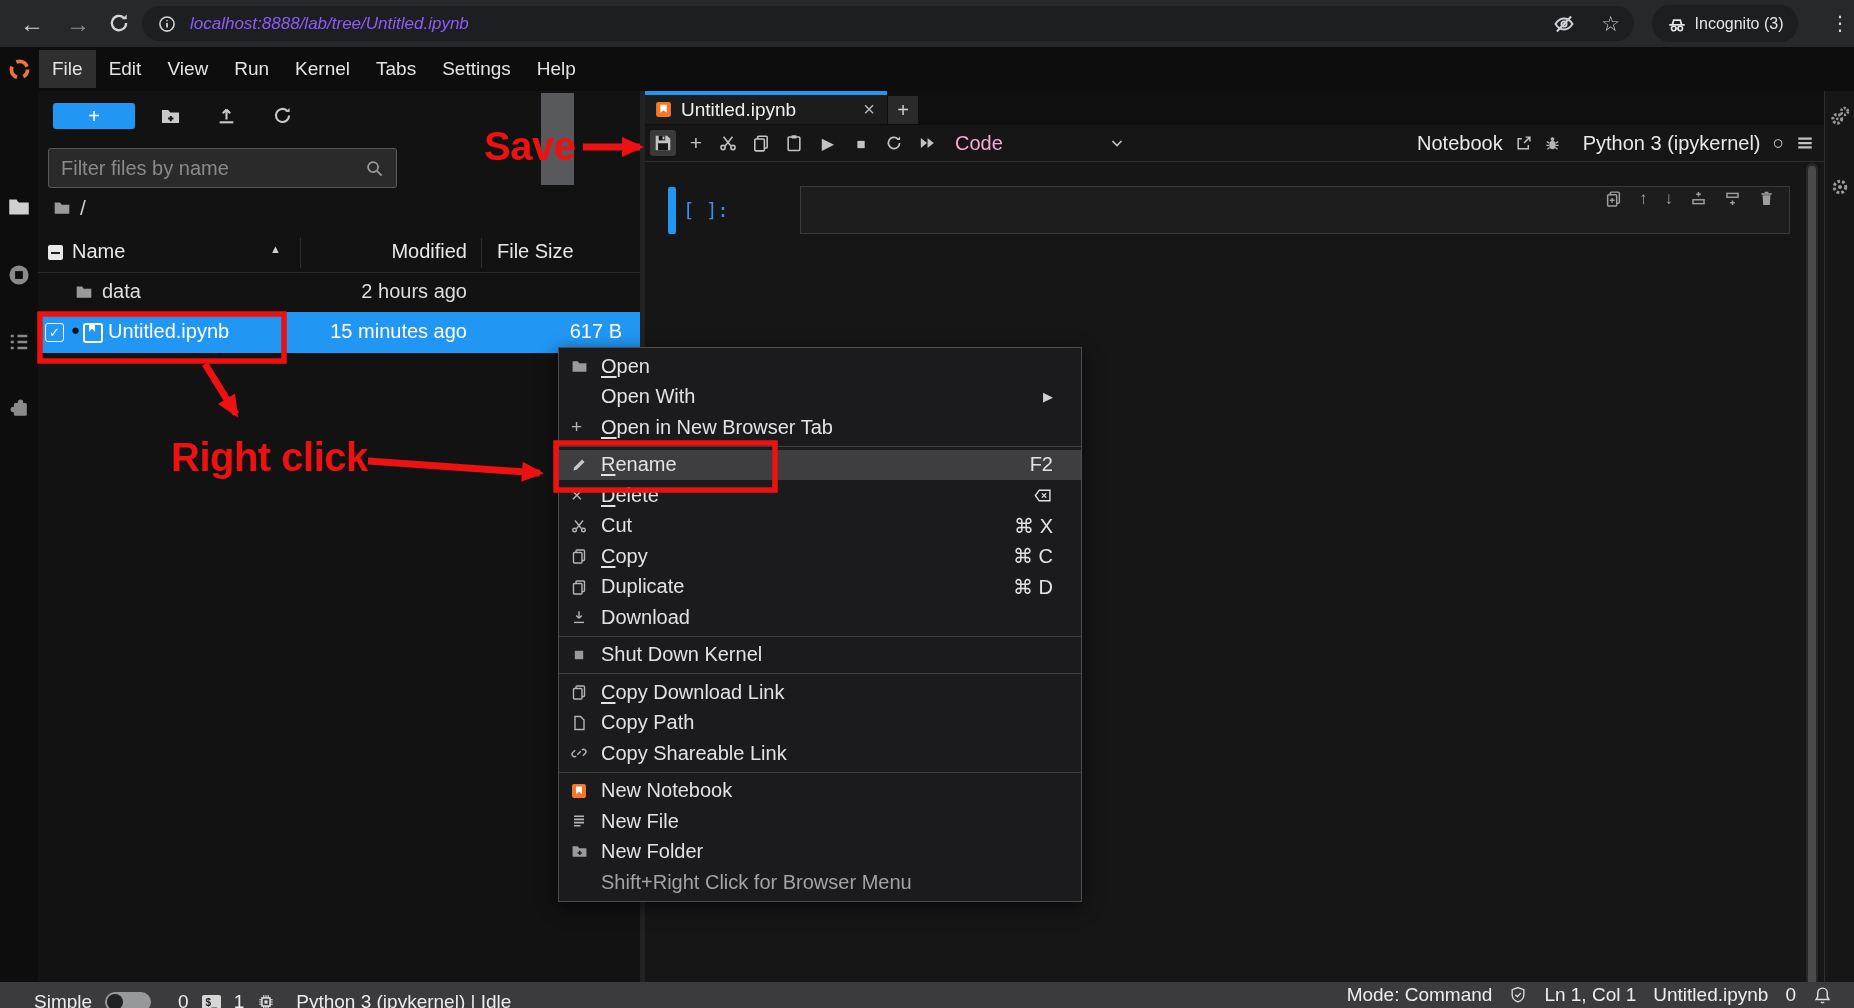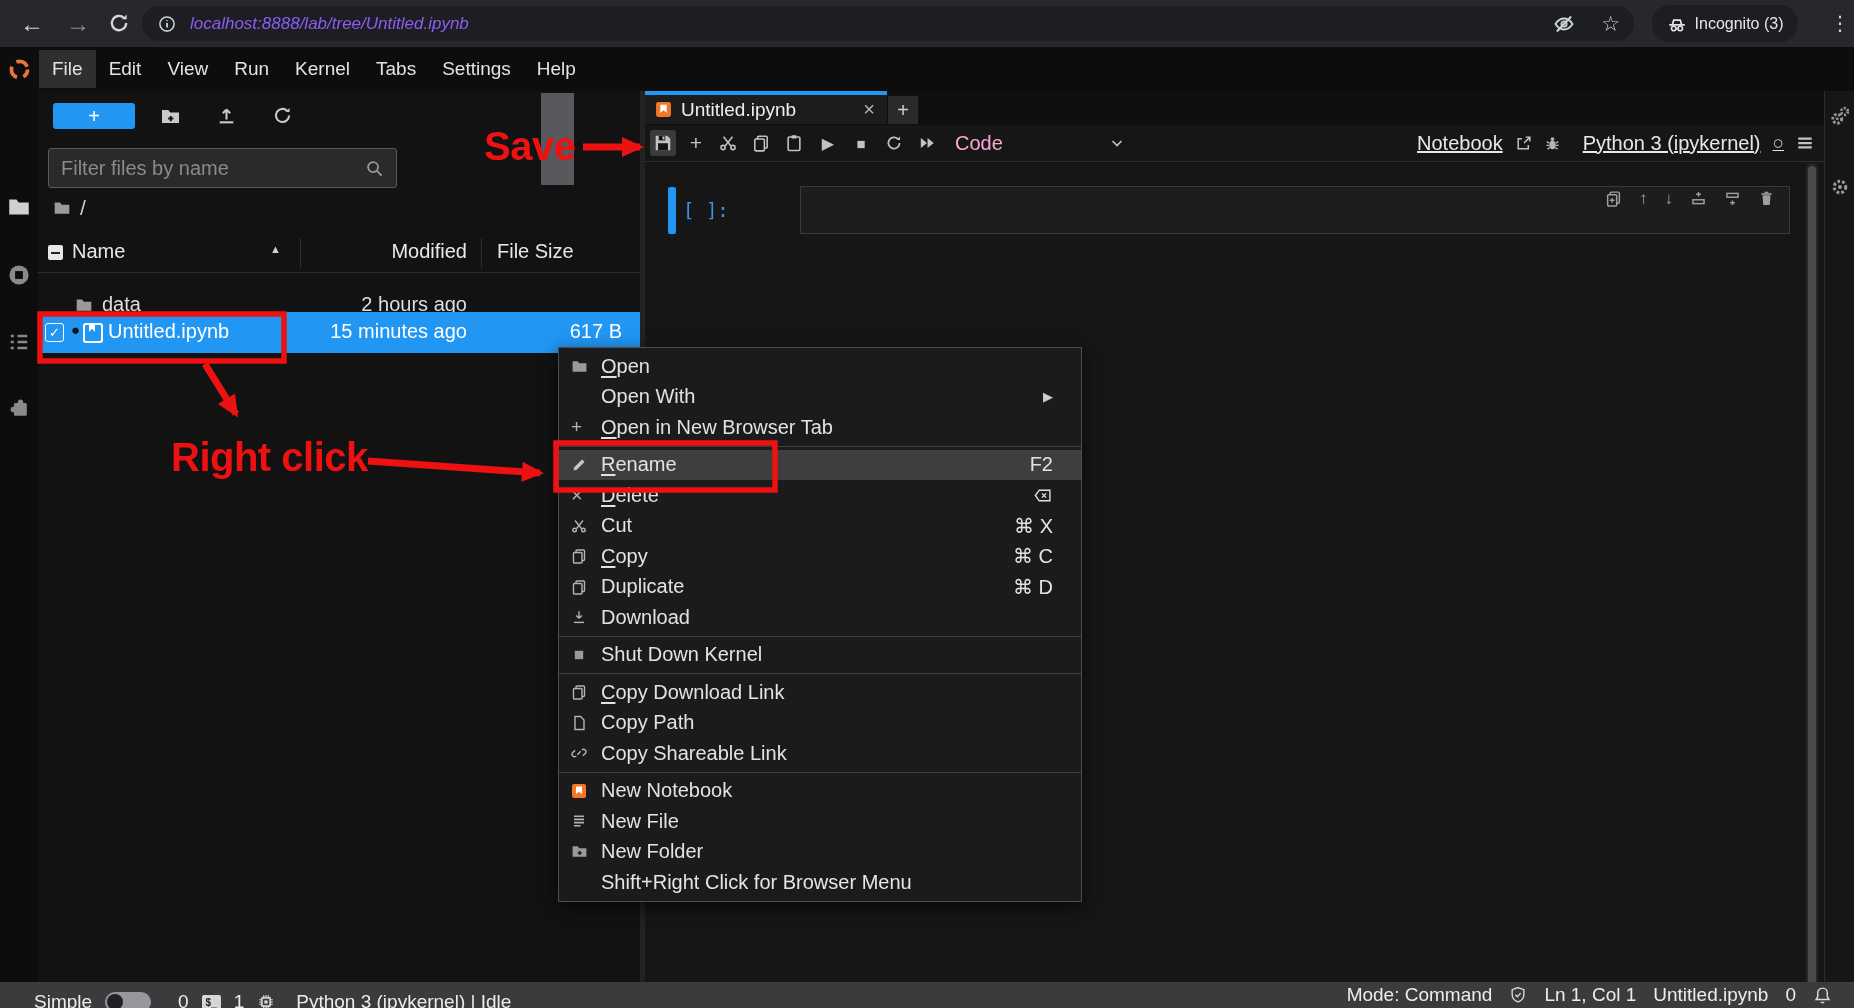--- a/index.html
+++ b/index.html
@@ -51,21 +51,21 @@
   
   #dock{left:645px;top:91px;width:1179px;height:891px;background:#161616;}
   #tabbar{left:0;top:0;width:1179px;height:34px;background:#0f0f0f;border-bottom:1px solid #2e2e2e;}
   #tab-active{left:0;top:0;width:242px;height:33px;background:#1c1c1c;border-top:4px solid #2196f3;box-sizing:border-box;gap:9px;padding-left:10px;}
   #tab-active .title{font-size:19px;color:#eee;flex:1;}
   #tab-active .close{font-size:20px;color:#b5b5b5;padding-right:12px;}
   #tab-plus{left:243px;top:5px;width:30px;height:28px;background:#2a2a2a;justify-content:center;font-size:20px;color:#cfcfcf;}
   #nbtoolbar{left:0;top:34px;width:1179px;height:36px;background:#161616;border-bottom:1px solid #2e2e2e;}
   .tbtn{position:absolute;top:5px;width:26px;height:26px;display:flex;align-items:center;justify-content:center;color:#c2c2c2;font-size:15px;}
   .tbtn.hl{background:#3a3a3a;border-radius:3px;}
-  #nb-right{right:10px;top:0;height:36px;gap:12px;font-size:20px;color:#e8e8e8;text-decoration:underline;}
+  #nb-right{right:10px;top:0;height:36px;gap:12px;font-size:20px;color:#e8e8e8;}
   
   #cell-collapser{left:23px;top:96px;width:8px;height:47px;background:#2196f3;border-radius:2px;}
   #cell-prompt{left:38px;top:108px;width:88px;text-align:left;font-family:"DejaVu Sans Mono",monospace;font-size:19px;color:#3b8eea;}
   #cell-input{left:155px;top:95px;width:990px;height:48px;background:#1d1d1d;border:1px solid #3a3a3a;box-sizing:border-box;}
   #cell-toolbar{position:absolute;right:14px;top:3px;display:flex;gap:17px;align-items:center;}
   #nb-scrollbar{left:1161px;top:72px;width:12px;height:903px;background:#262626;border-radius:6px;}
   #nb-scroll-thumb{left:1163px;top:75px;width:8px;height:895px;background:#4a4a4a;border-radius:4px;}
 
   
   #rightstrip{left:1824px;top:91px;width:30px;height:891px;background:#161616;border-left:1px solid #2e2e2e;}
@@ -77,21 +77,21 @@
   #toggle{width:46px;height:20px;border-radius:10px;background:#96989b;position:relative;}
   #toggle .knob{position:absolute;left:2px;top:2px;width:16px;height:16px;border-radius:8px;background:#202124;}
   #term-badge{width:19px;height:15px;background:#d6d6d6;border-radius:2px;color:#1b1b1d;
               font-size:10px;font-weight:bold;display:flex;align-items:center;justify-content:center;}
 
   
   #ctxmenu{left:558px;top:347px;width:524px;background:#1b1b1d;border:1px solid #4d4d51;
            box-shadow:0 5px 16px rgba(0,0,0,.65);box-sizing:border-box;padding:3px 0;z-index:40;}
   .cm-row{display:flex;align-items:center;height:30.5px;padding:0 28px 0 12px;font-size:20px;color:#e2e2e2;}
   .cm-row.hover{background:#3e3e40;}
-  .cm-row.disabled{color:#e5e5e5;}
+  .cm-row.disabled{color:#a3a3a3;}
   .cm-ic{width:30px;display:flex;align-items:center;color:#b4b4b4;font-size:17px;}
   .cm-label{flex:1;white-space:nowrap;}
   .cm-label u{text-underline-offset:3px;}
   .cm-short{font-size:20px;color:#e2e2e2;display:flex;align-items:center;gap:4px;}
   .cm-sep{height:1px;background:#3f3f42;margin:3px 0;}
   .cm-sub{color:#cfcfcf;font-size:13px;}
 
   
   #ann-svg{left:0;top:0;z-index:60;pointer-events:none;}
   .ann-text{position:absolute;z-index:61;color:#ee1111;font-size:40px;font-weight:bold;letter-spacing:-0.5px;pointer-events:none;}
@@ -225,21 +225,21 @@
       <div style="position:absolute;left:3px;top:6.5px;width:9px;height:2.5px;background:#222;"></div>
     </div>
     <span class="abs" style="left:34px;top:4px;">Name</span>
     <span class="abs" style="left:232px;top:7px;font-size:11px;color:#cfcfcf;">▲</span>
     <span class="right-al" style="left:290px;top:4px;width:139px;">Modified</span>
     <span class="abs" style="left:459px;top:4px;">File Size</span>
   </div>
   <div class="vdiv" style="left:262px;"></div>
   <div class="vdiv" style="left:443px;"></div>
 
-  <div class="fb-row" style="top:194px;">
+  <div class="fb-row" style="top:181px;">
     <svg class="abs" style="left:37px;top:11px;" width="18" height="18" viewBox="0 0 16 16">
         <path d="M1.5 3h4.8l1.5 2h6.7v8H1.5z" fill="#9a9a9a"></path>
       </svg>
     <span class="abs" style="left:64px;top:8px;">data</span>
     <span class="right-al" style="left:290px;top:8px;width:139px;">2 hours ago</span>
   </div>
 
   <div class="fb-row selected" style="top:221px;height:41px;">
     <div class="abs checkbox" style="left:7px;top:11px;">
         <span>✓</span>

